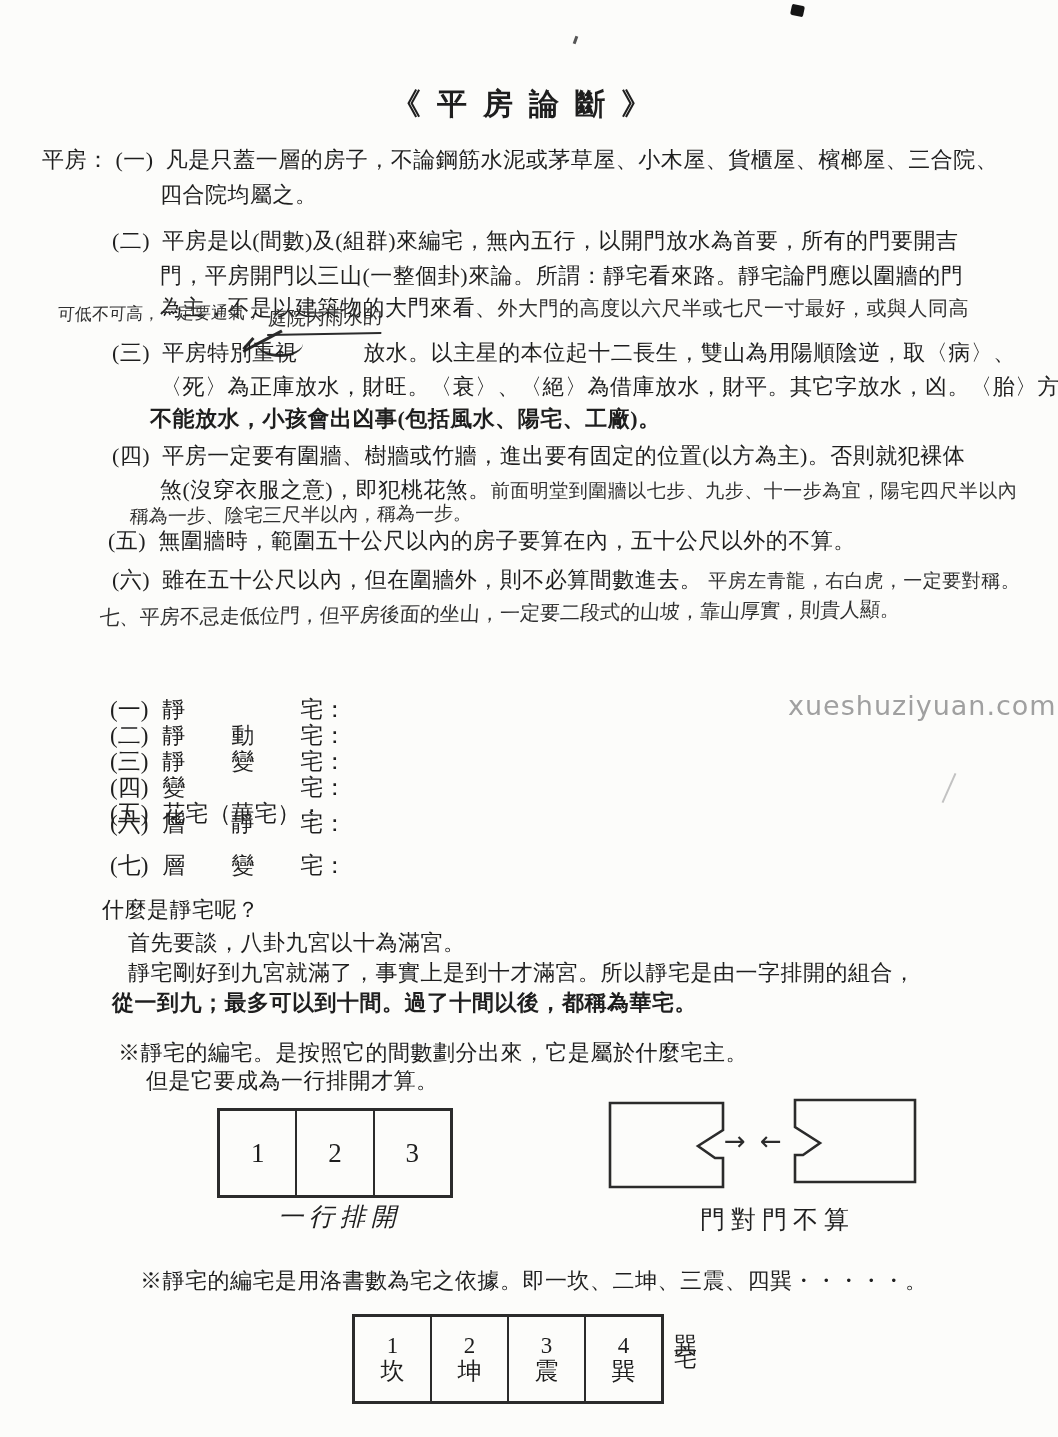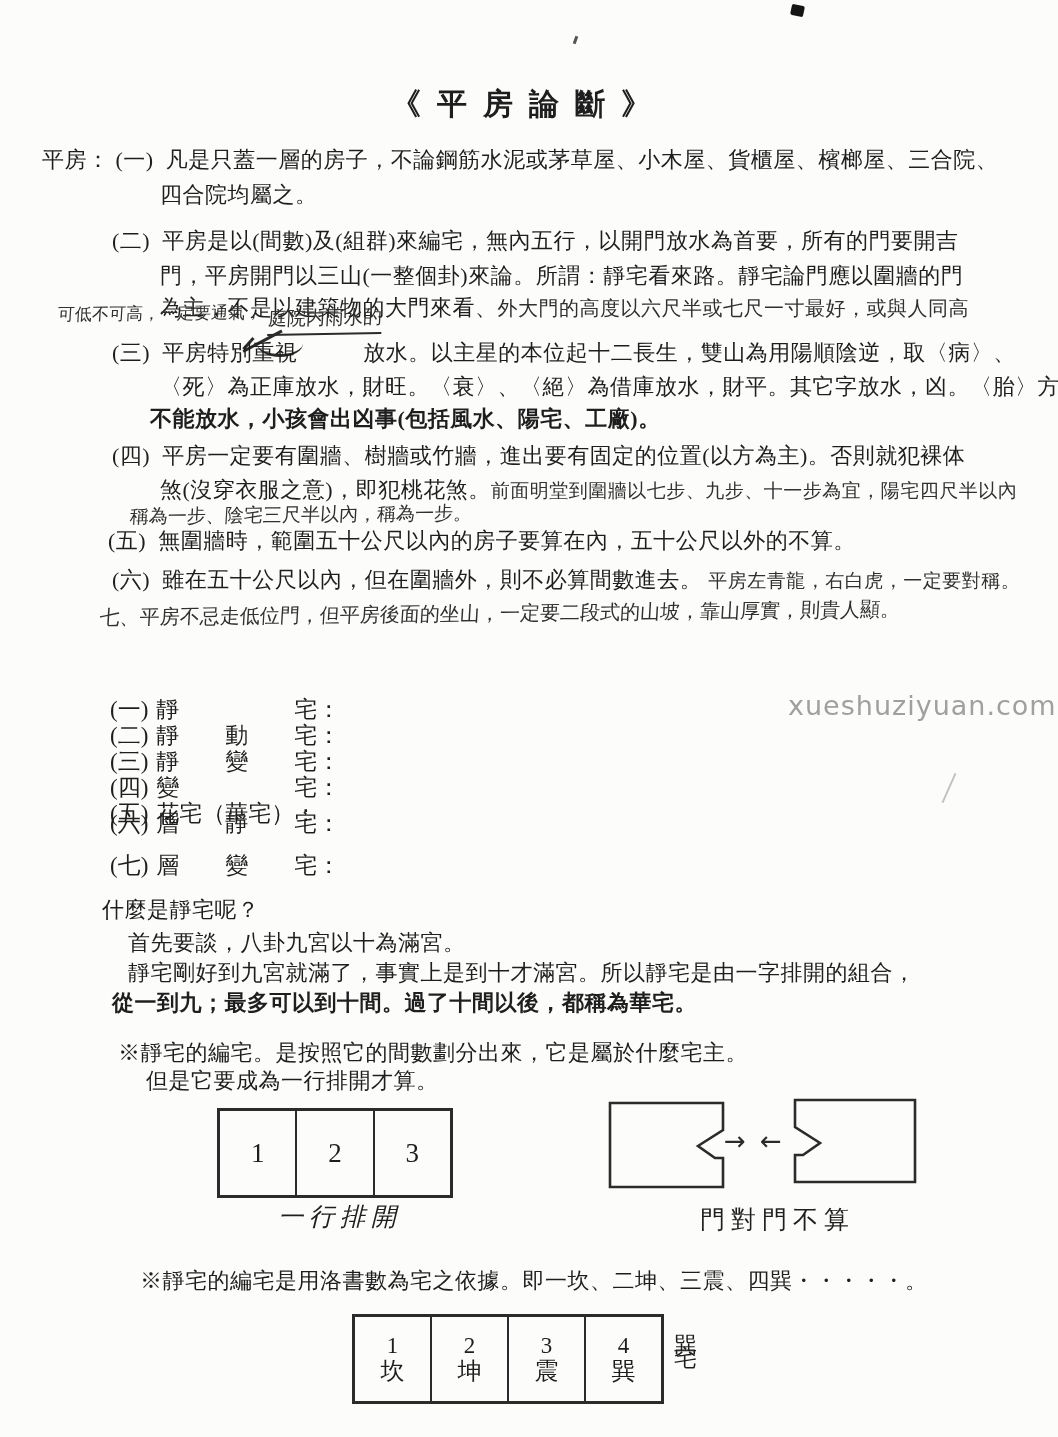--- a/index.html
+++ b/index.html
@@ -11,21 +11,21 @@
   .line{position:absolute;white-space:nowrap;font-size:22px;letter-spacing:.5px;line-height:1.2;}
   .num{display:inline-block;}
   .txt{display:inline-block;margin-left:12px;}
   .cont{position:absolute;white-space:nowrap;font-size:22px;letter-spacing:.5px;}
   .hand{font-size:19px;letter-spacing:.5px;color:#303030;transform:skewX(-4deg);}
   .handline{position:absolute;white-space:nowrap;font-size:19px;color:#303030;transform:skewX(-4deg) rotate(-.6deg);}
   .title{position:absolute;top:84px;left:0;width:100%;text-align:center;
          font-size:30px;font-weight:bold;letter-spacing:16px;}
   .sectionhead{position:absolute;font-size:23px;letter-spacing:12px;}
   .listrow{position:absolute;font-size:23px;white-space:nowrap;}
-  .listrow .name{display:inline-block;margin-left:8px;text-align:center;}
+  .listrow .name{display:inline-block;margin-left:14px;text-align:center;}
   .watermark{position:absolute;left:788px;top:690px;font-family:"DejaVu Sans",sans-serif;
              font-size:27px;color:#a0a0a0;letter-spacing:1px;}
   
   .d1box{position:absolute;left:217px;top:1108px;width:230px;height:84px;
          border:3px solid #2b2b2b;display:flex;}
   .d1cell{flex:1;border-right:2.5px solid #2b2b2b;display:flex;align-items:center;
           justify-content:center;font-size:27px;font-family:"Liberation Serif",serif;}
   .d1cell:last-child{border-right:none;}
   .caption{position:absolute;font-size:25px;letter-spacing:6px;white-space:nowrap;}
   

